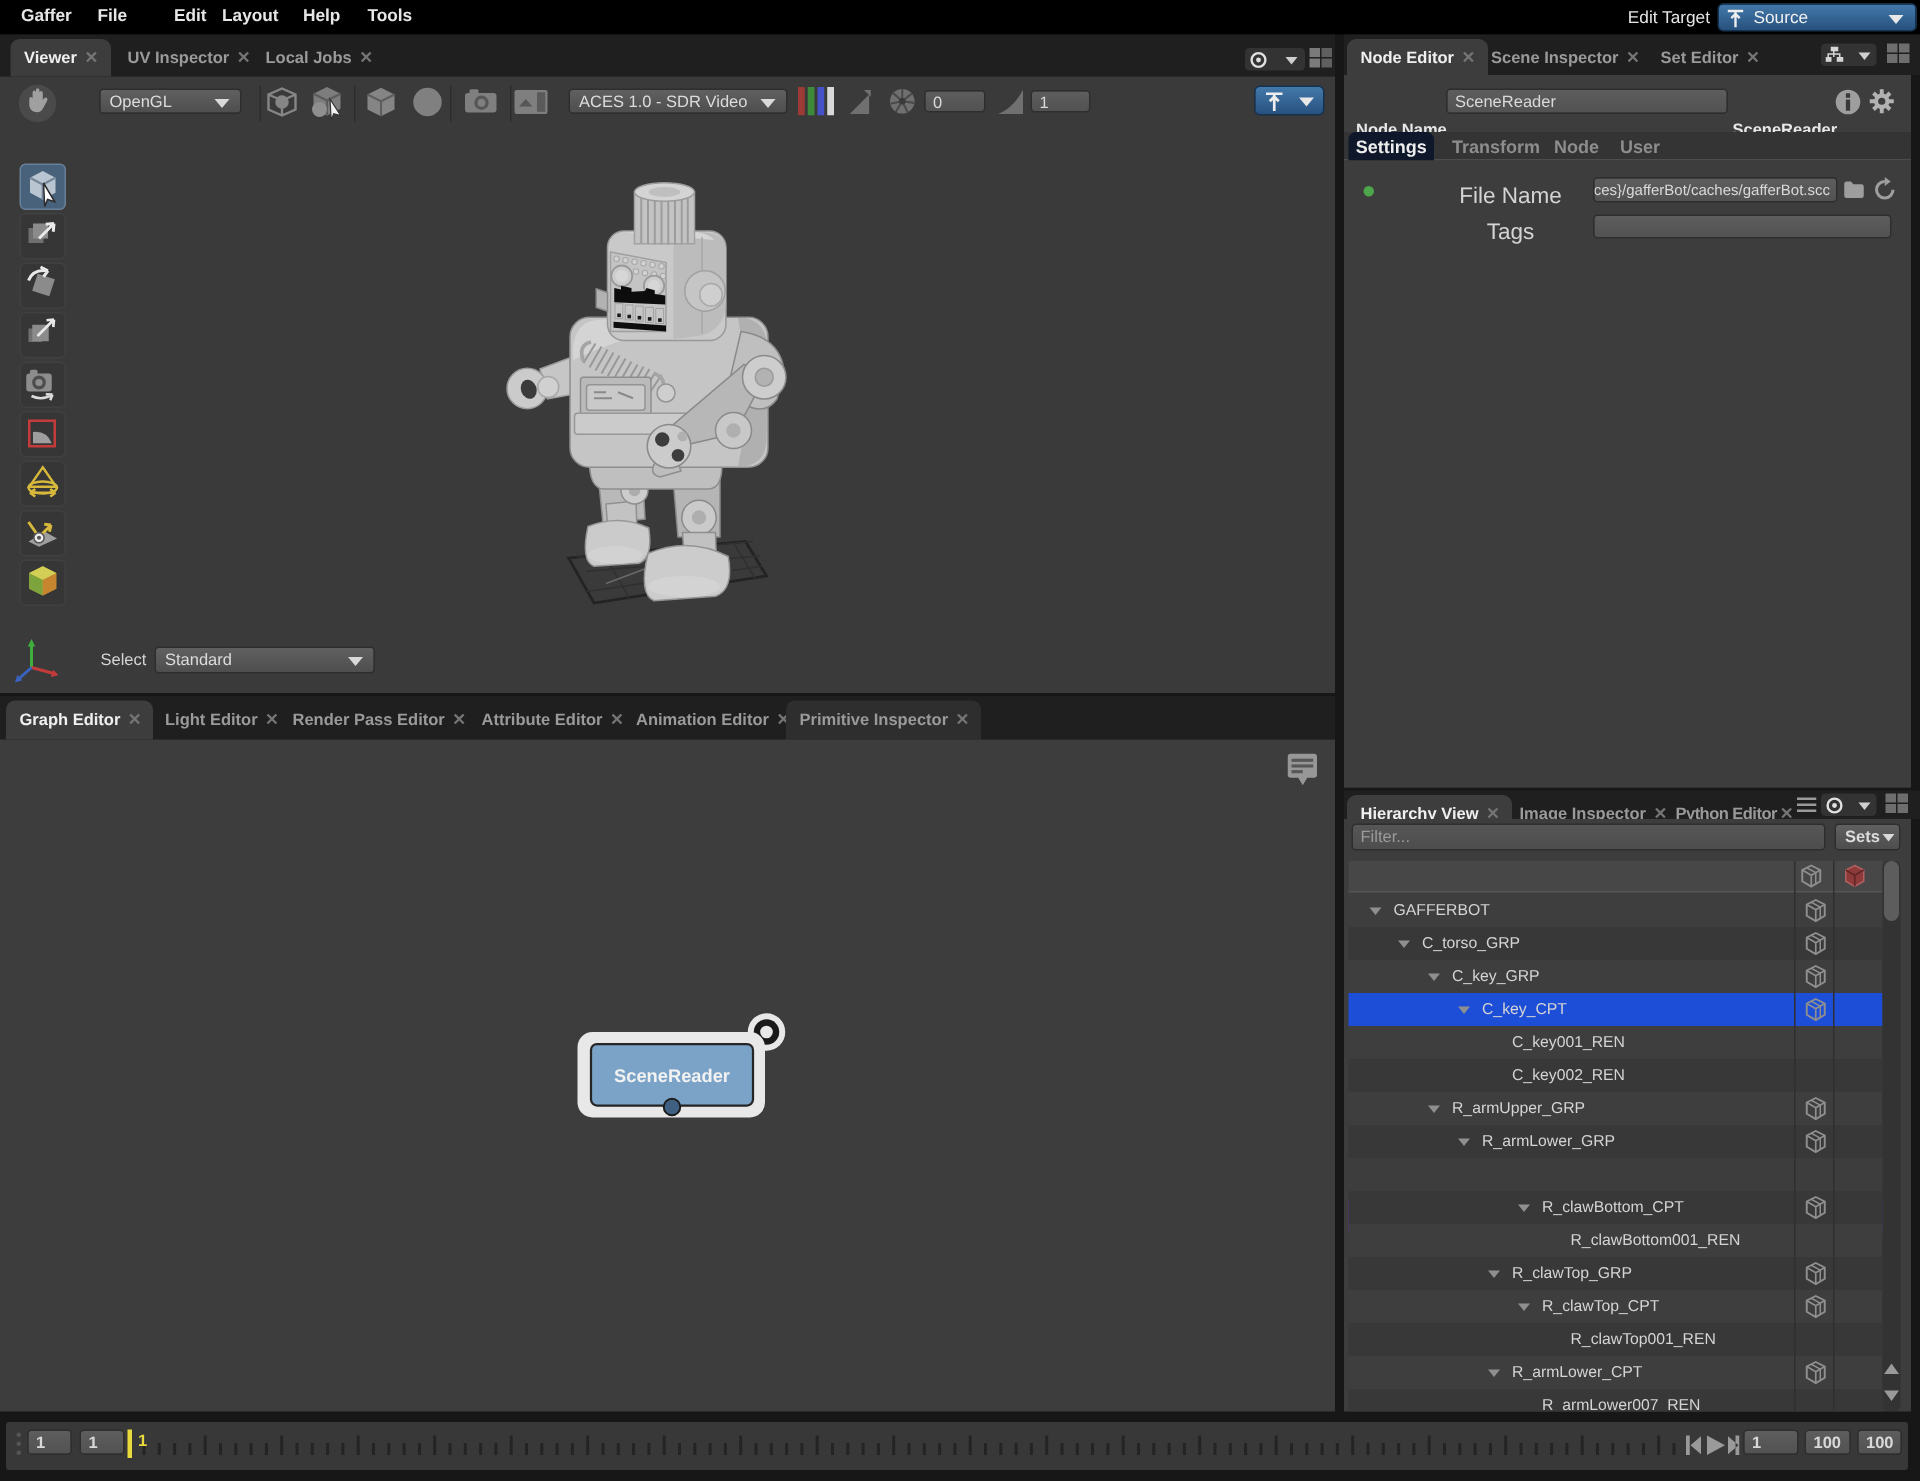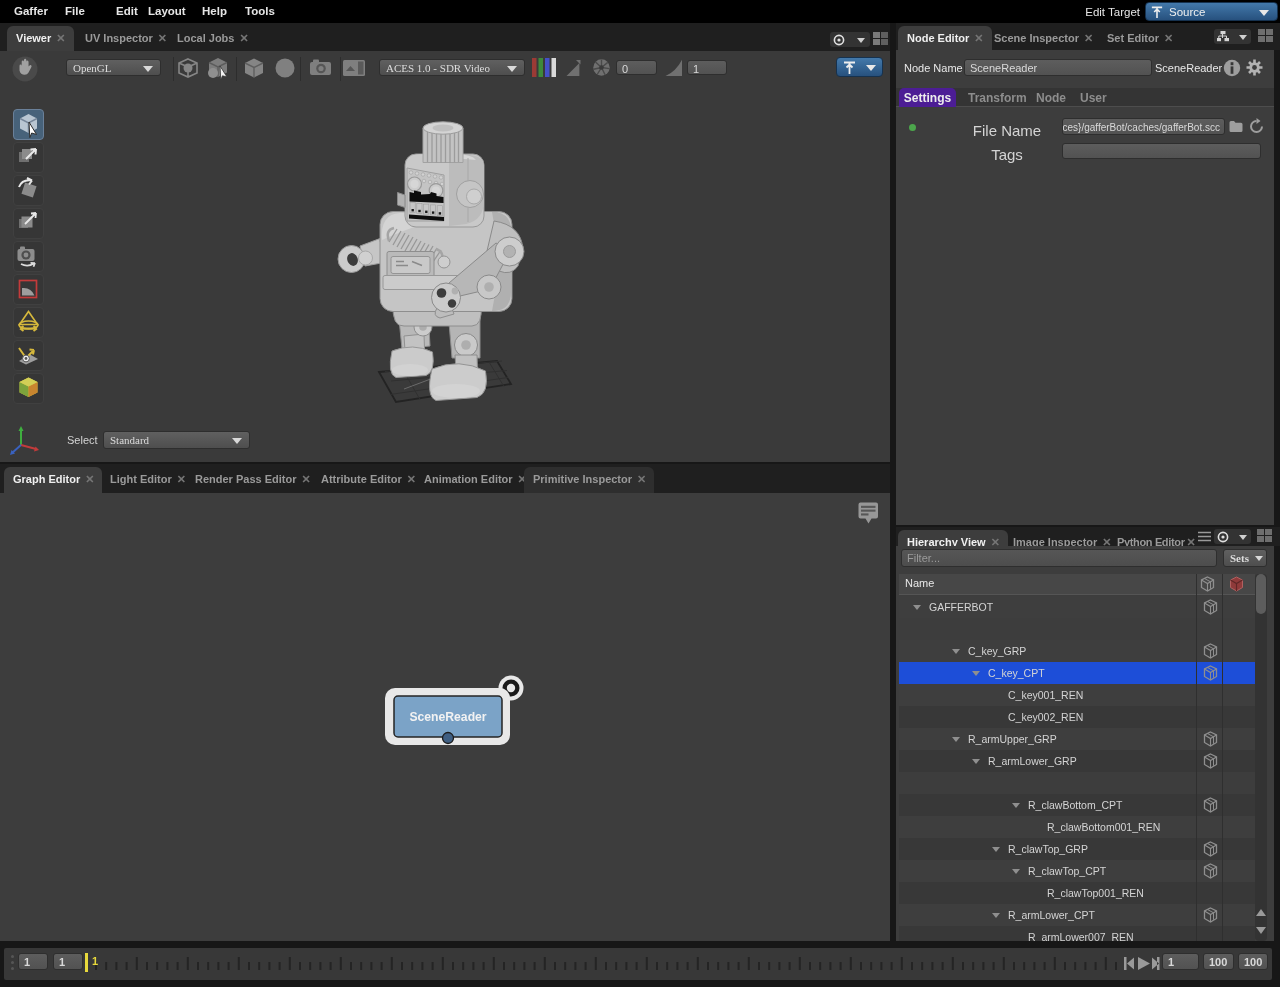--- a/index.html
+++ b/index.html
@@ -21,25 +21,25 @@
 .tab.semi { background:#2e2e2e; border-radius:6px 6px 0 0; }
 .panel { position:absolute; background:#3d3d3d; }
 
 .gridicon { position:absolute; width:15px; height:14px; }
 .gridicon div { position:absolute; width:7px; height:6px; background:#6e6e6e;}
 
 .field { position:absolute; background:linear-gradient(#5d5d5d,#525252); border:1px solid #2e2e2e;
   border-radius:3px; color:#d9d9d9; font-size:11px; padding:2px 5px 0 5px; overflow:hidden; white-space:nowrap;}
 .rlabel { position:absolute; color:#d4d4d4; font-size:15px; white-space:nowrap; text-align:center;}
 .dropdown { position:absolute; background:linear-gradient(#606060,#4e4e4e); border:1px solid #2e2e2e;
-  border-radius:3px; color:#dcdcdc; font-size:11px; padding:2px 6px 0 6px; white-space:nowrap;font-family:Liberation Serif, serif;}
+  border-radius:3px; color:#dcdcdc; font-size:11px; padding:2px 6px 0 6px; white-space:nowrap;}
 .dropdown .arr, .darr { position:absolute; right:7px; top:50%; margin-top:-2px; width:0; height:0;
   border-left:5px solid transparent; border-right:5px solid transparent; border-top:6px solid #d9d9d9;}
 .label { position:absolute; color:#d4d4d4; font-size:11px; white-space:nowrap;}
-.blabel { position:absolute; color:#e8e8e8; font-weight:normal; font-size:11px; white-space:nowrap;}
+.blabel { position:absolute; color:#e8e8e8; font-weight:bold; font-size:11px; white-space:nowrap;margin-top:19px;}
 
 .toolbtn { position:absolute; left:13px; width:31px; height:31px; border-radius:4px; background:#363636; border:1px solid #404040;}
 .toolbtn.sel { background:#47627a; border:1px solid #6a8099;}
 .hxrow { position:absolute; left:3px; width:356px; height:22px; font-size:10.5px; color:#d4d4d4;}
 .hxrow .tri { position:absolute; top:9px; width:0; height:0; border-left:4.5px solid transparent;
   border-right:4.5px solid transparent; border-top:5.5px solid #8f8f8f;}
 .hxrow .nm { position:absolute; top:5px; white-space:nowrap;}
 .hxrow .cub { position:absolute; top:3px; }
 .timeline-num { color:#d9d9d9; font-size:12px; font-weight:bold;}
 </style>
@@ -421,21 +421,21 @@
           <circle cx="9.5" cy="9.5" r="5.2"></circle>
       <g stroke="#b2b2b2" stroke-width="2.6">
         <path d="M9.5 1.5 L9.5 17.5 M1.5 9.5 L17.5 9.5 M4 4 L15 15 M15 4 L4 15"></path>
       </g>
         </g>
       <circle cx="9.5" cy="9.5" r="2.4" fill="#3d3d3d"></circle>
     </svg>
 
     <div class="abs" style="left:0px; top:38px; width:378px; height:19px; background:#343434;"></div>
     <div class="abs" style="left:0px; top:56px; width:378px; height:1px; background:#4d4d4d;"></div>
-    <div class="abs" style="left:3px; top:38px; width:57px; height:19px; background:#4c1d95; border-radius:5px 5px 0 0; color:#ededed; font-weight:bold; font-size:12px; text-align:center; padding-top:3px;">Settings</div>
+    <div class="abs" style="left:3px; top:38px; width:57px; height:19px; background:#0f172a; border-radius:5px 5px 0 0; color:#ededed; font-weight:bold; font-size:12px; text-align:center; padding-top:3px;">Settings</div>
     <div class="abs" style="left:72px; top:41px; color:#8d8d8d; font-weight:bold; font-size:12px;">Transform</div>
     <div class="abs" style="left:140px; top:41px; color:#8d8d8d; font-weight:bold; font-size:12px;">Node</div>
     <div class="abs" style="left:184px; top:41px; color:#8d8d8d; font-weight:bold; font-size:12px;">User</div>
     <div class="abs" style="left:0px; top:57px; width:378px; height:418px; background:#3d3d3d;"></div>
 
     <div class="abs" style="left:13px; top:74px; width:7px; height:7px; border-radius:50%; background:#4ca64c;"></div>
     <div class="rlabel" style="left:61px; top:72px; width:100px;">File Name</div>
     <div class="field" style="left:166px; top:68px; width:163px; height:17px; font-size:10px;">
         <span style="position:absolute; right:4px; top:3px; white-space:nowrap;">rces}/gafferBot/caches/gafferBot.scc</span>
       </div>
@@ -496,20 +496,27 @@
           <path d="M1.5 4 L7.5 7.5 L13.5 4 M7.5 7.5 L7.5 15" stroke="#5f2727" stroke-width="1.1" fill="none"></path>
         </svg>
     </div>
     <div class="hxrow" style="top:50px; background:#3e3e3e;">
         <span class="tri" style="left:14px;"></span>
         <span class="nm" style="left:30px;">GAFFERBOT</span>
         <svg class="cub" style="left:304px;" width="15" height="16" viewBox="0 0 15 16">
           <use href="#cubeic"></use>
         </svg>
       </div>
+    <div class="hxrow" style="top:72px; background:#383838;">
+        <span class="tri" style="left:33px;"></span>
+        <span class="nm" style="left:49px;">C_torso_GRP</span>
+        <svg class="cub" style="left:304px;" width="15" height="16" viewBox="0 0 15 16">
+          <use href="#cubeic"></use>
+        </svg>
+      </div>
     <div class="hxrow" style="top:94px; background:#3e3e3e;">
         <span class="tri" style="left:53px;"></span>
         <span class="nm" style="left:69px;">C_key_GRP</span>
         <svg class="cub" style="left:304px;" width="15" height="16" viewBox="0 0 15 16">
           <use href="#cubeic"></use>
         </svg>
       </div>
     <div class="hxrow" style="top:116px; background:#1d4ed8;">
         <span class="tri" style="left:73px;"></span>
         <span class="nm" style="left:89px;">C_key_CPT</span>

